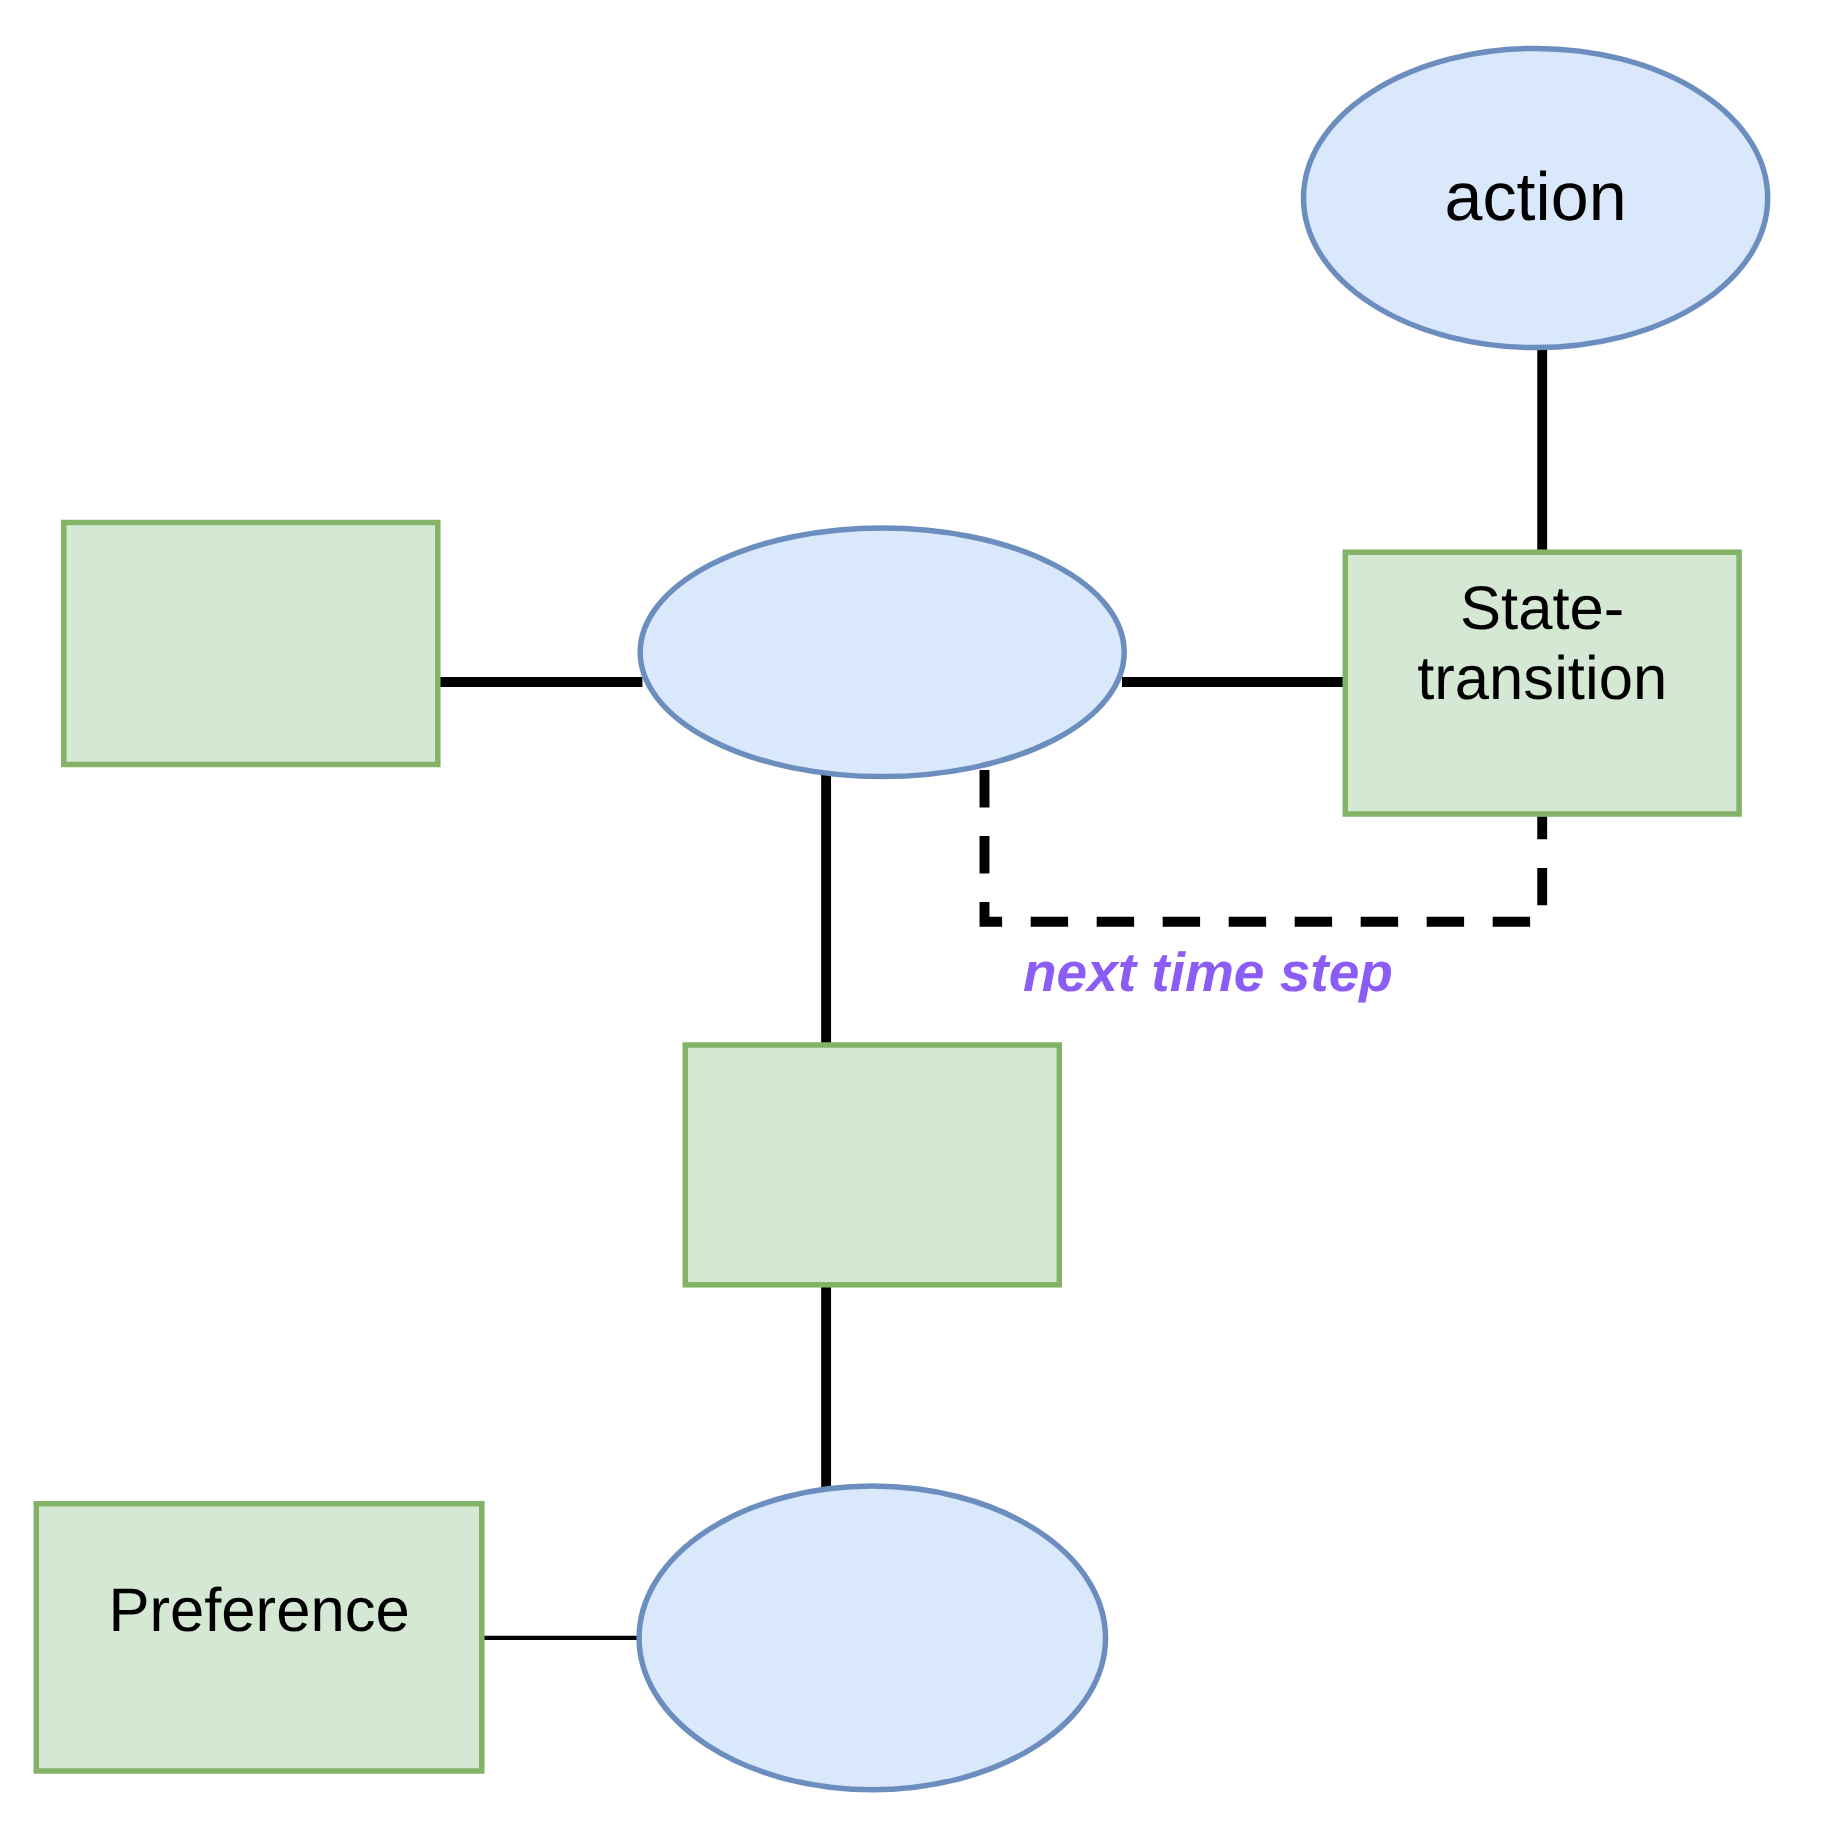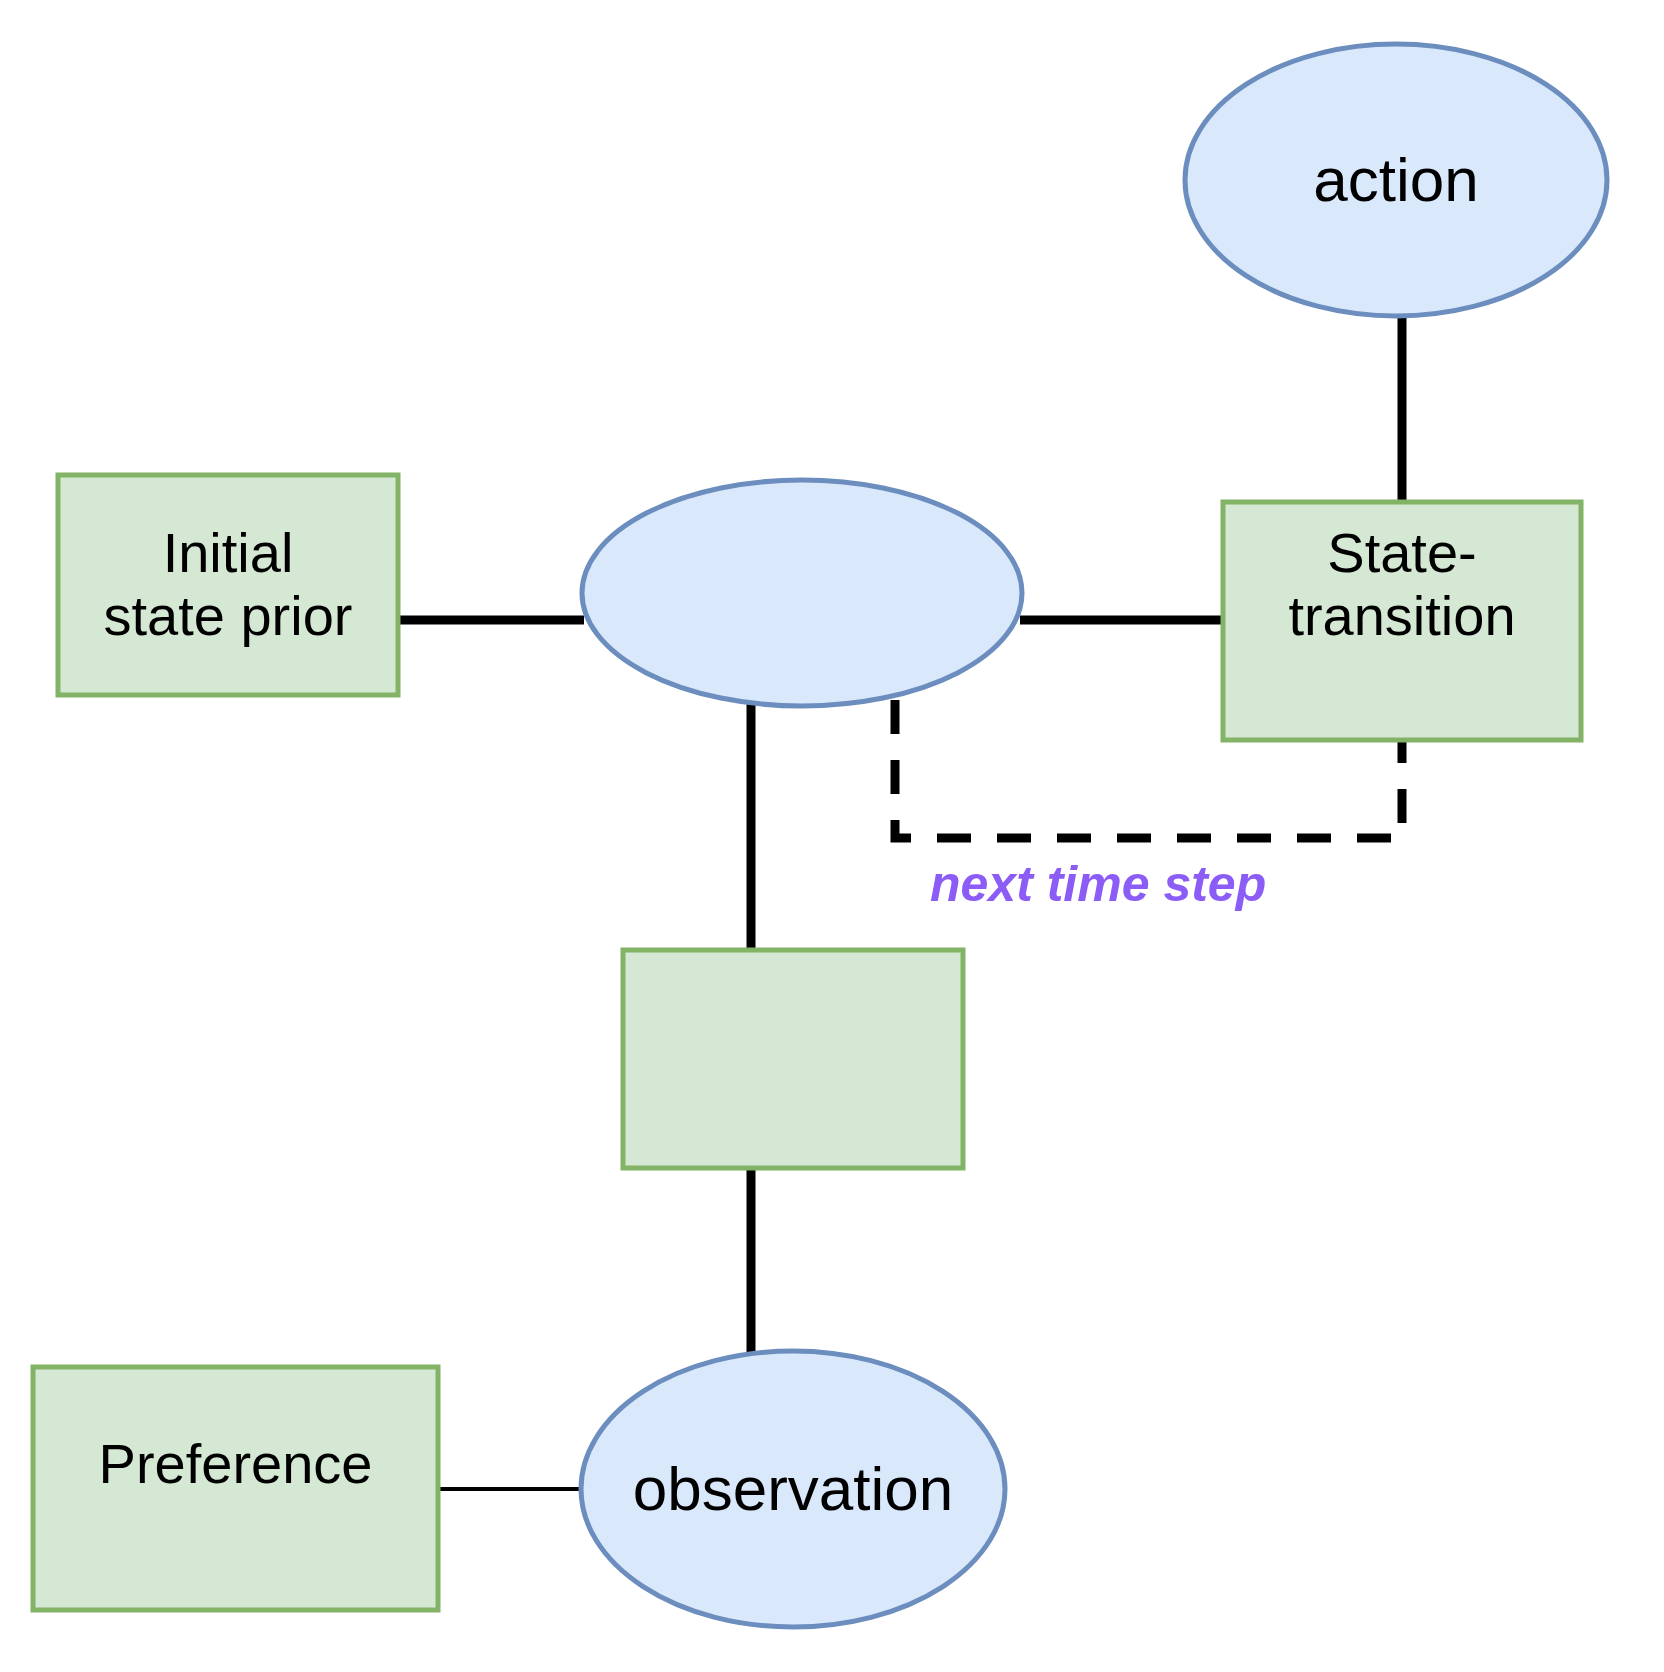--- a/index.html
+++ b/index.html
@@ -75,27 +75,24 @@
 
     <rect x="623" y="950" width="340" height="218" fill="#d5e8d4" stroke="#82b366" stroke-width="5"></rect>
 
     <ellipse cx="793" cy="1489" rx="212" ry="138" fill="#dae8fc" stroke="#6c8ebf" stroke-width="5"></ellipse>
 
     <rect x="33" y="1367" width="405" height="243" fill="#d5e8d4" stroke="#82b366" stroke-width="5"></rect>
   </svg>
 
   <div class="node-label" style="left:1183px; top:44px; width:426px; height:272px; font-size:62px;">action</div>
 
-  <div class="node-label" style="left:56px; top:473px; width:344px; height:224px; font-size:56px;">Initial
-state prior</div>
 
 
   <div class="node-label" style="left:1221px; top:500px; width:362px; height:170px; font-size:56px;">State-
 transition</div>
 
 
-  <div class="node-label" style="left:581px; top:1351px; width:424px; height:276px; font-size:62px;">observation</div>
 
   <div class="node-label" style="left:31px; top:1365px; width:409px; height:199px; font-size:56px;">Preference</div>
 
   <div class="edge-label" style="left:930px; top:855px; font-size:50px;">next time step</div>
 
 </div>
 
 </body></html>

